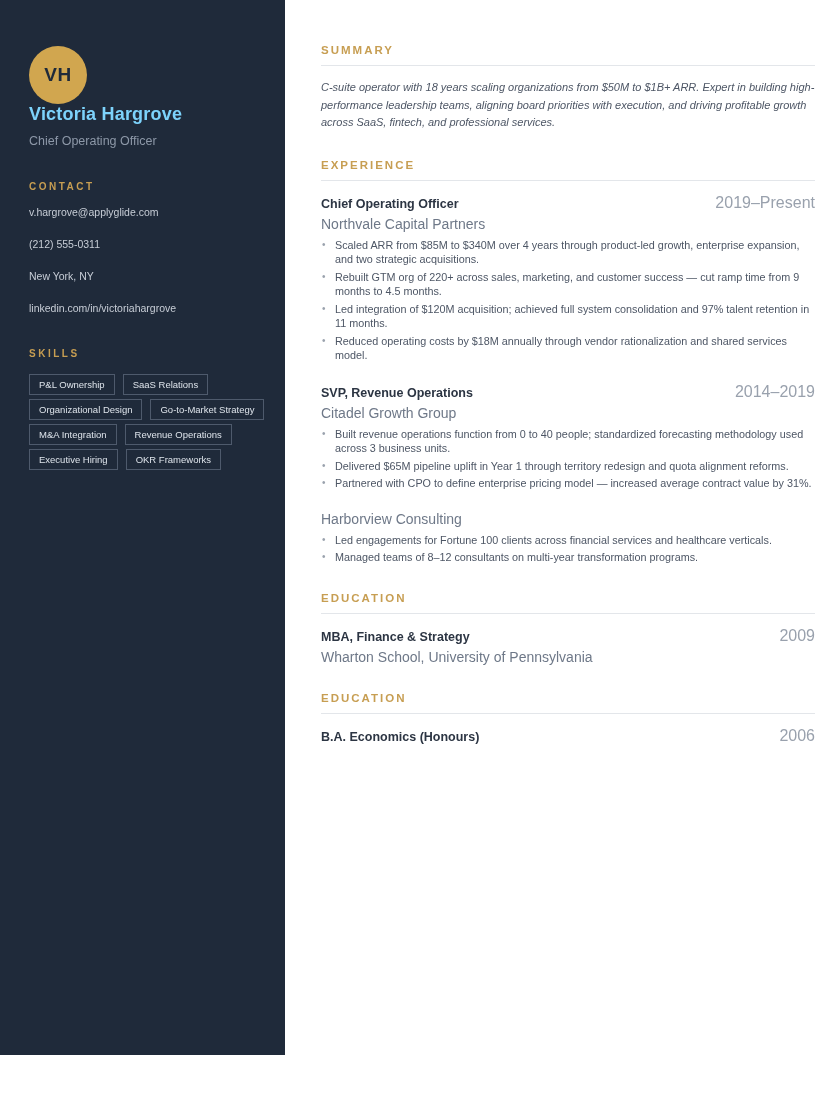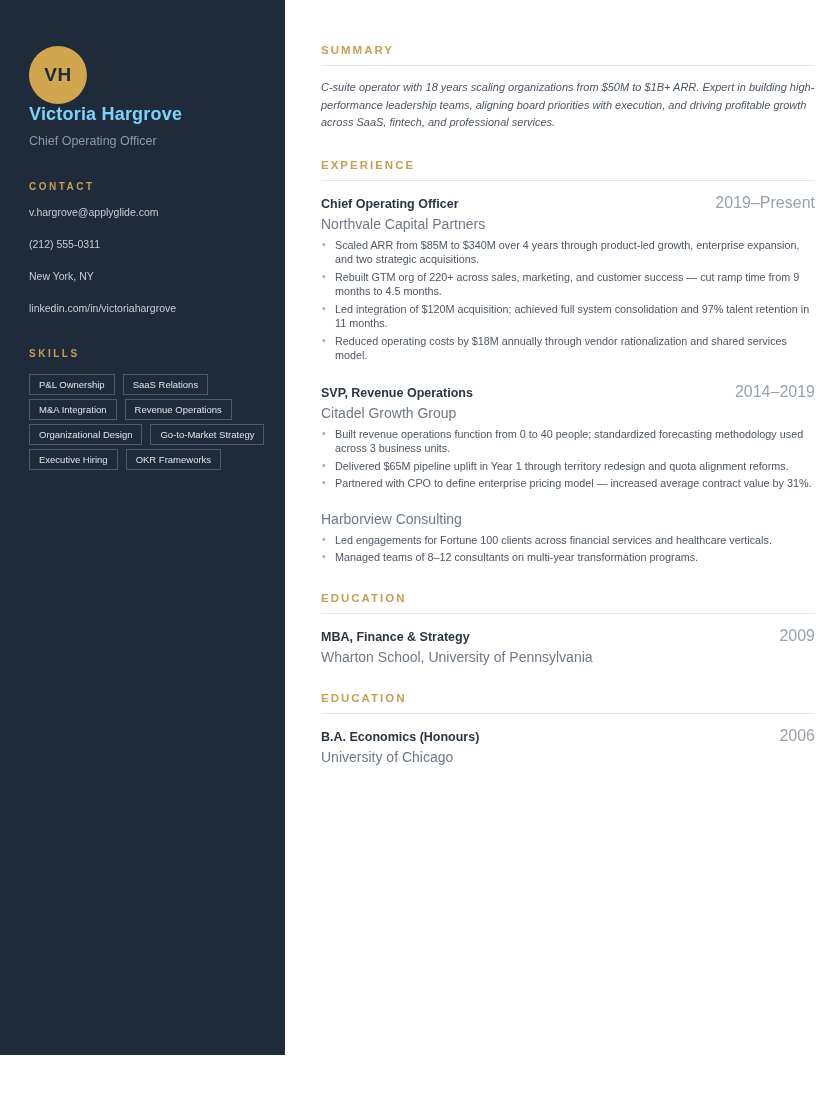--- a/index.html
+++ b/index.html
@@ -60,26 +60,26 @@
     <div class="contact-item">linkedin.com/in/victoriahargrove</div>
   </div>
 
   <div class="side-heading">SKILLS</div>
   <div class="skills-wrap">
     <div class="skills-row">
       <span class="skill-pill">P&amp;L Ownership</span>
       <span class="skill-pill">SaaS Relations</span>
     </div>
     <div class="skills-row">
+      <span class="skill-pill">Organizational Design</span>
+      <span class="skill-pill">Go-to-Market Strategy</span>
+    </div>
+    <div class="skills-row">
       <span class="skill-pill">M&amp;A Integration</span>
       <span class="skill-pill">Revenue Operations</span>
-    </div>
-    <div class="skills-row">
-      <span class="skill-pill">Organizational Design</span>
-      <span class="skill-pill">Go-to-Market Strategy</span>
     </div>
     <div class="skills-row">
       <span class="skill-pill">Executive Hiring</span>
       <span class="skill-pill">OKR Frameworks</span>
     </div>
   </div>
 </aside>
 
 <main class="main">
 
@@ -156,17 +156,16 @@
     </div>
   </section>
 
   <section class="section">
     <div class="sec-head">EDUCATION</div>
     <div class="edu-entry">
       <div class="entry-head">
         <span class="entry-title">B.A. Economics (Honours)</span>
         <span class="entry-dates">2006</span>
       </div>
-      <div class="entry-sub">University of Chicago</div>
     </div>
   </section>
 
 </main>
 
 </body></html>

